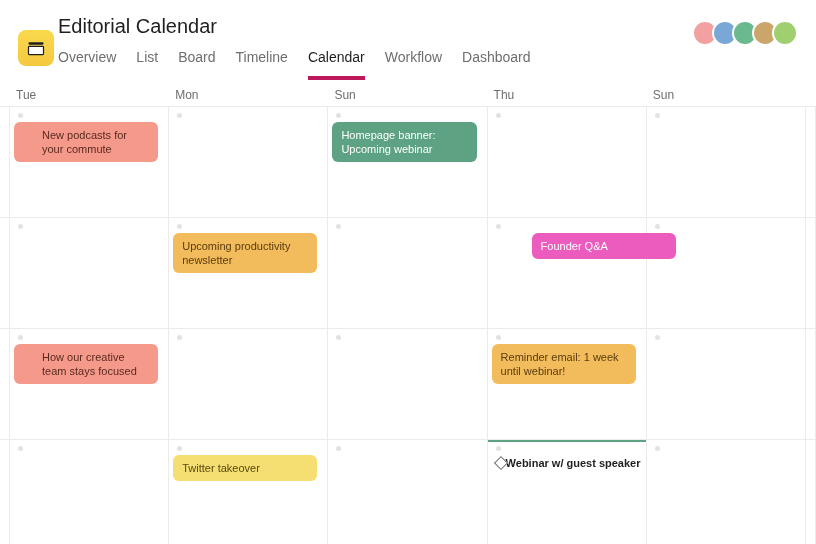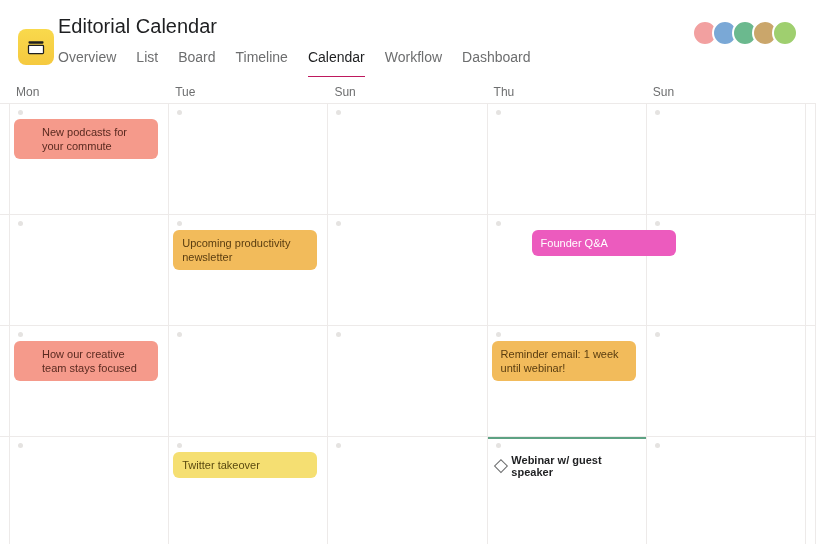--- a/index.html
+++ b/index.html
@@ -35,21 +35,21 @@
   .tab {
     font-size: 14px;
     color:#6d6e6f;
     padding: 4px 0 10px 0;
     cursor:pointer;
     line-height: 18px;
   }
   .tab.active {
     color:#1e1f21;
     font-weight: 500;
-    border-bottom: 1px solid #be185d;
+    border-bottom: 4px solid #be185d;
   }
   .avatars {
     position:absolute; right:18px; top:20px;
     display:flex;
   }
   .avatar {
     width:26px; height:26px; border-radius:50%;
     border:2px solid #fff;
     margin-left:-6px;
     display:flex; align-items:center; justify-content:center;
@@ -90,21 +90,21 @@
     color:#1e1f21;
     margin-top:4px;
     width:calc(100% - 6px);
   }
   .event.salmon { background:#f59a8b; color:#5a2a20;padding-left:28px; }
   .event.amber  { background:#f2bb5b; color:#5a3d10; }
   .event.teal   { background:#5da283; color:#ffffff; }
   .event.pink   { background:#ec5bbe; color:#ffffff;margin-left:40px; }
   .event.yellow { background:#f5df72; color:#5a4a10; }
   .milestone {
-    display:flex; align-items:center; gap:6px;
+    display:flex; align-items:center; 
     font-size:11px; font-weight:600; color:#1e1f21;
     margin-top:6px; padding-left:4px;
   }
   .milestone .diamond {
     width:10px; height:10px; border:1.5px solid #6d6e6f;
     transform:rotate(45deg);
     background:#fff;
   }
   .ms-bar {
     position:absolute; left:0; right:0; top:0; height:2px;
@@ -140,38 +140,39 @@
       <div class="avatar" style="background: rgb(122, 168, 214);"></div>
       <div class="avatar" style="background: rgb(107, 185, 142);"></div>
       <div class="avatar" style="background: rgb(202, 166, 107);"></div>
       <div class="avatar" style="background: rgb(159, 207, 111);"></div>
     </div>
 </div>
 
 <div class="cal-wrap">
   <div class="day-headers" id="dayheaders">
     <div></div>
-  <div class="dayh">Mon</div>
-      <div class="dayh">Tue</div>
+  <div class="dayh">Tue</div>
+      <div class="dayh">Mon</div>
       <div class="dayh">Sun</div>
       <div class="dayh">Thu</div>
       <div class="dayh">Sun</div>
       <div></div>
     </div>
   <div class="grid" id="grid">
       <div class="cell edge"></div>
       <div class="cell">
         <div class="dot"></div>
         <div class="event salmon">New podcasts for your commute</div>
       </div>
       <div class="cell">
         <div class="dot"></div>
       </div>
       <div class="cell">
         <div class="dot"></div>
+        <div class="event teal">Homepage banner: Upcoming webinar</div>
       </div>
       <div class="cell">
         <div class="dot"></div>
       </div>
       <div class="cell">
         <div class="dot"></div>
       </div>
       <div class="cell edge"></div>
       <div class="cell edge"></div>
       <div class="cell">

